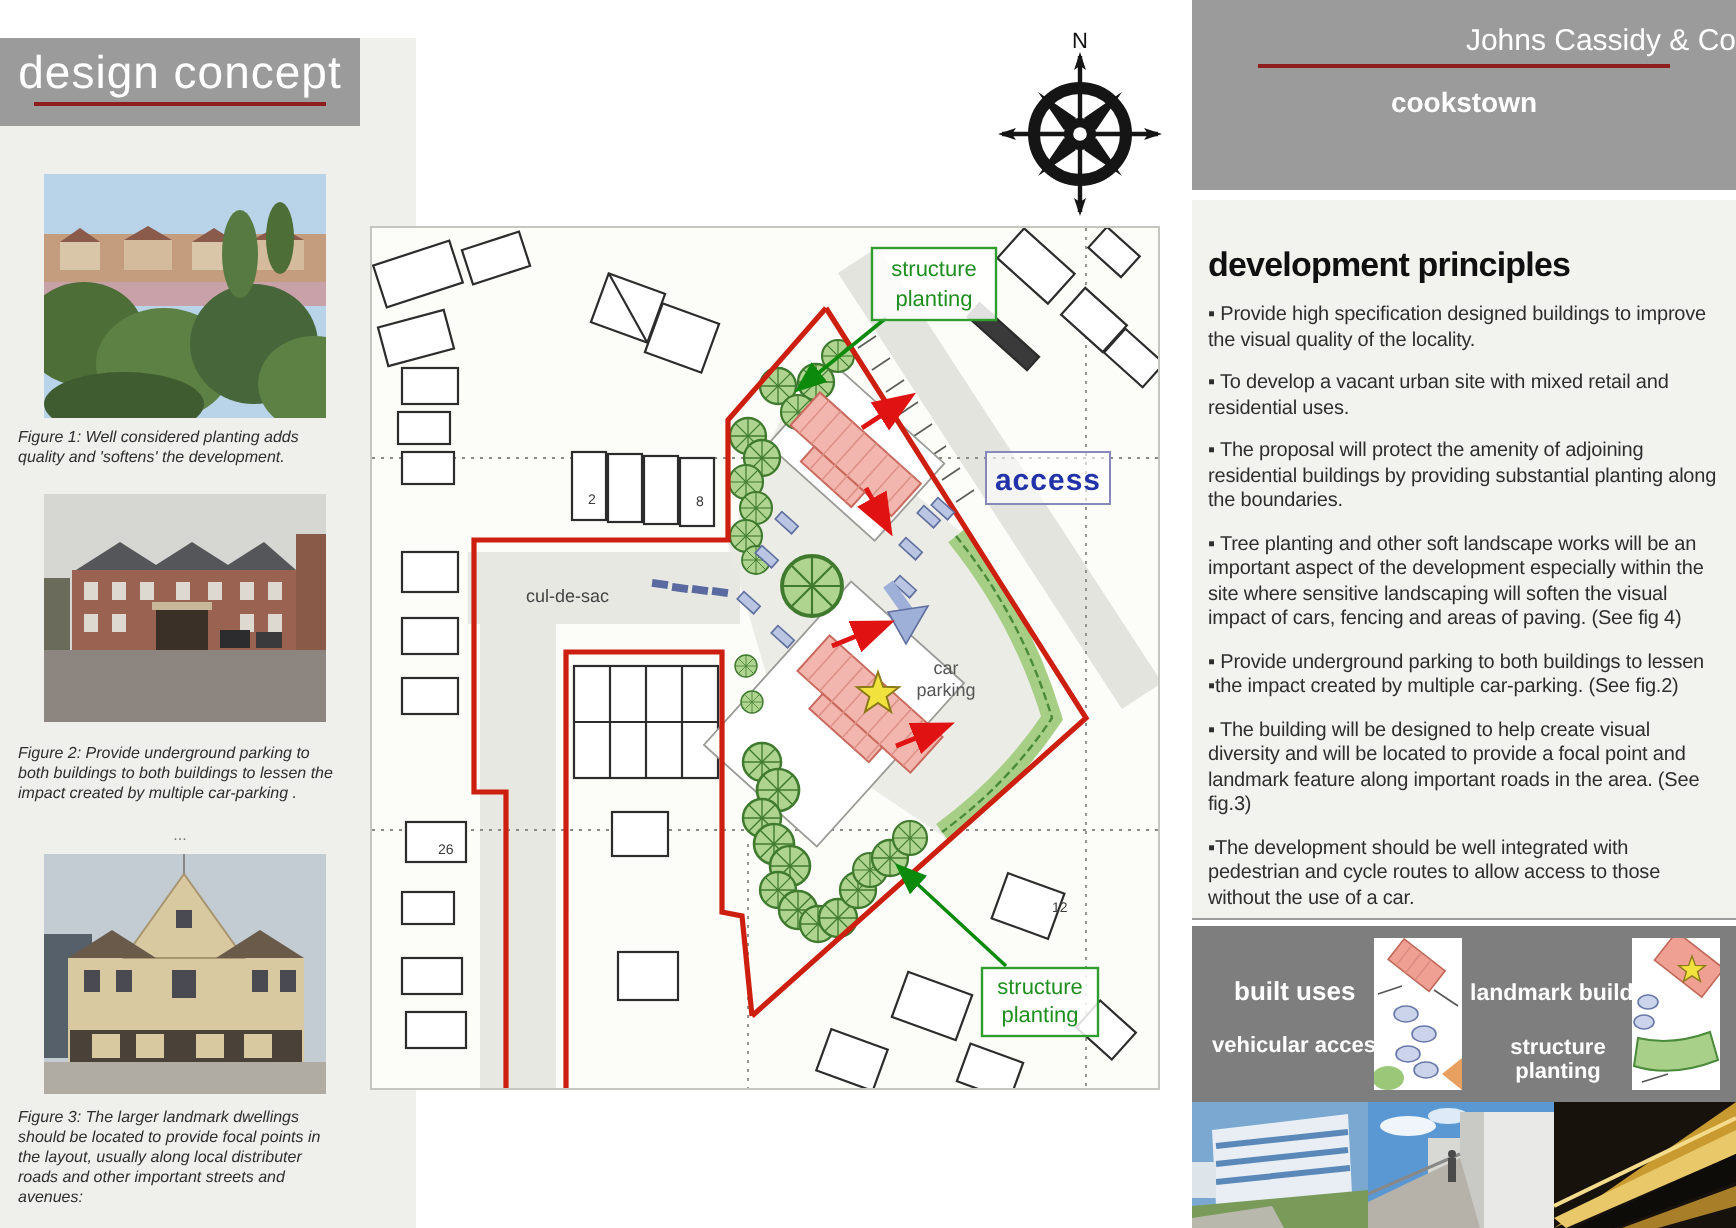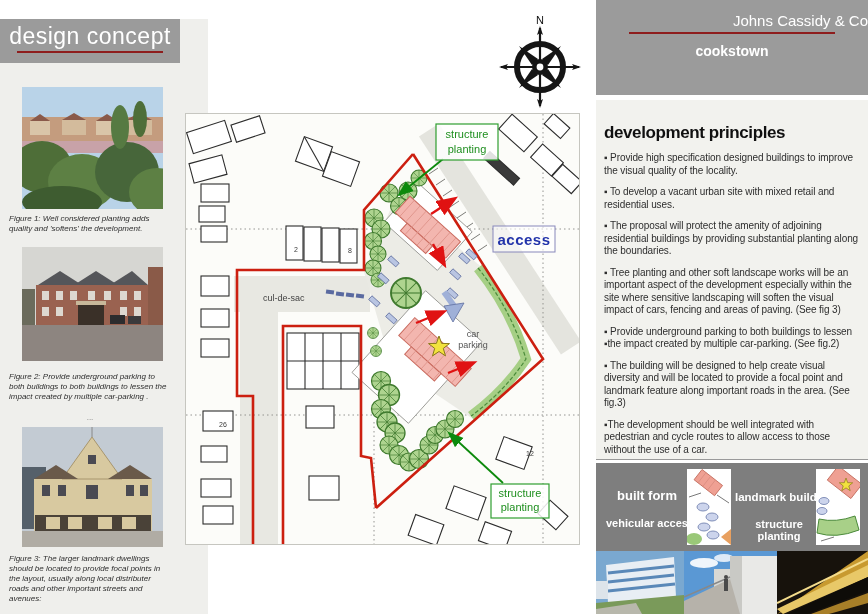--- a/index.html
+++ b/index.html
@@ -378,28 +378,28 @@
   <div class="co">Johns Cassidy &amp; Co</div>
   <div class="rule"></div>
   <div class="town">cookstown</div>
 </div>
 
 <div class="abs principles">
   <h2>development principles</h2>
   <p>▪ Provide high specification designed buildings to improve the visual quality of the locality.</p>
   <p>▪ To develop a vacant urban site with mixed retail and residential uses.</p>
   <p>▪ The proposal will protect the amenity of adjoining residential buildings by providing substantial planting along the boundaries.</p>
-  <p>▪ Tree planting and other soft landscape works will be an important aspect of the development especially within the site where sensitive landscaping will soften the visual impact of cars, fencing and areas of paving. (See fig 3)</p>
+  <p>▪ Tree planting and other soft landscape works will be an important aspect of the development especially within the site where sensitive landscaping will soften the visual impact of cars, fencing and areas of paving. (See fig 4)</p>
   <p>▪ Provide underground parking to both buildings to lessen ▪the impact created by multiple car-parking. (See fig.2)</p>
   <p>▪ The building will be designed to help create visual diversity and will be located to provide a focal point and landmark feature along important roads in the area. (See fig.3)</p>
   <p>▪The development should be well integrated with pedestrian and cycle routes to allow access to those without the use of a car.</p>
 </div>
 
 <div class="abs legend">
-  <div class="lab" style="left:21px;top:25px;font-size:13px;">built form</div>
+  <div class="lab" style="left:21px;top:25px;font-size:13px;">built uses</div>
   <div class="lab" style="left:10px;top:54px;font-size:11px;">vehicular access</div>
 
   <svg class="thumb" style="left:91px;" viewBox="0 0 44 76">
     <rect width="44" height="76" fill="#ffffff"></rect>
     <g transform="rotate(38 21 14)">
       <rect x="8" y="7" width="26" height="13" fill="#efa093" stroke="#c06858" stroke-width=".8"></rect>
       <line x1="13" y1="7" x2="13" y2="20" stroke="#d88a7e" stroke-width=".7"></line>
       <line x1="19" y1="7" x2="19" y2="20" stroke="#d88a7e" stroke-width=".7"></line>
       <line x1="25" y1="7" x2="25" y2="20" stroke="#d88a7e" stroke-width=".7"></line>
     </g>

